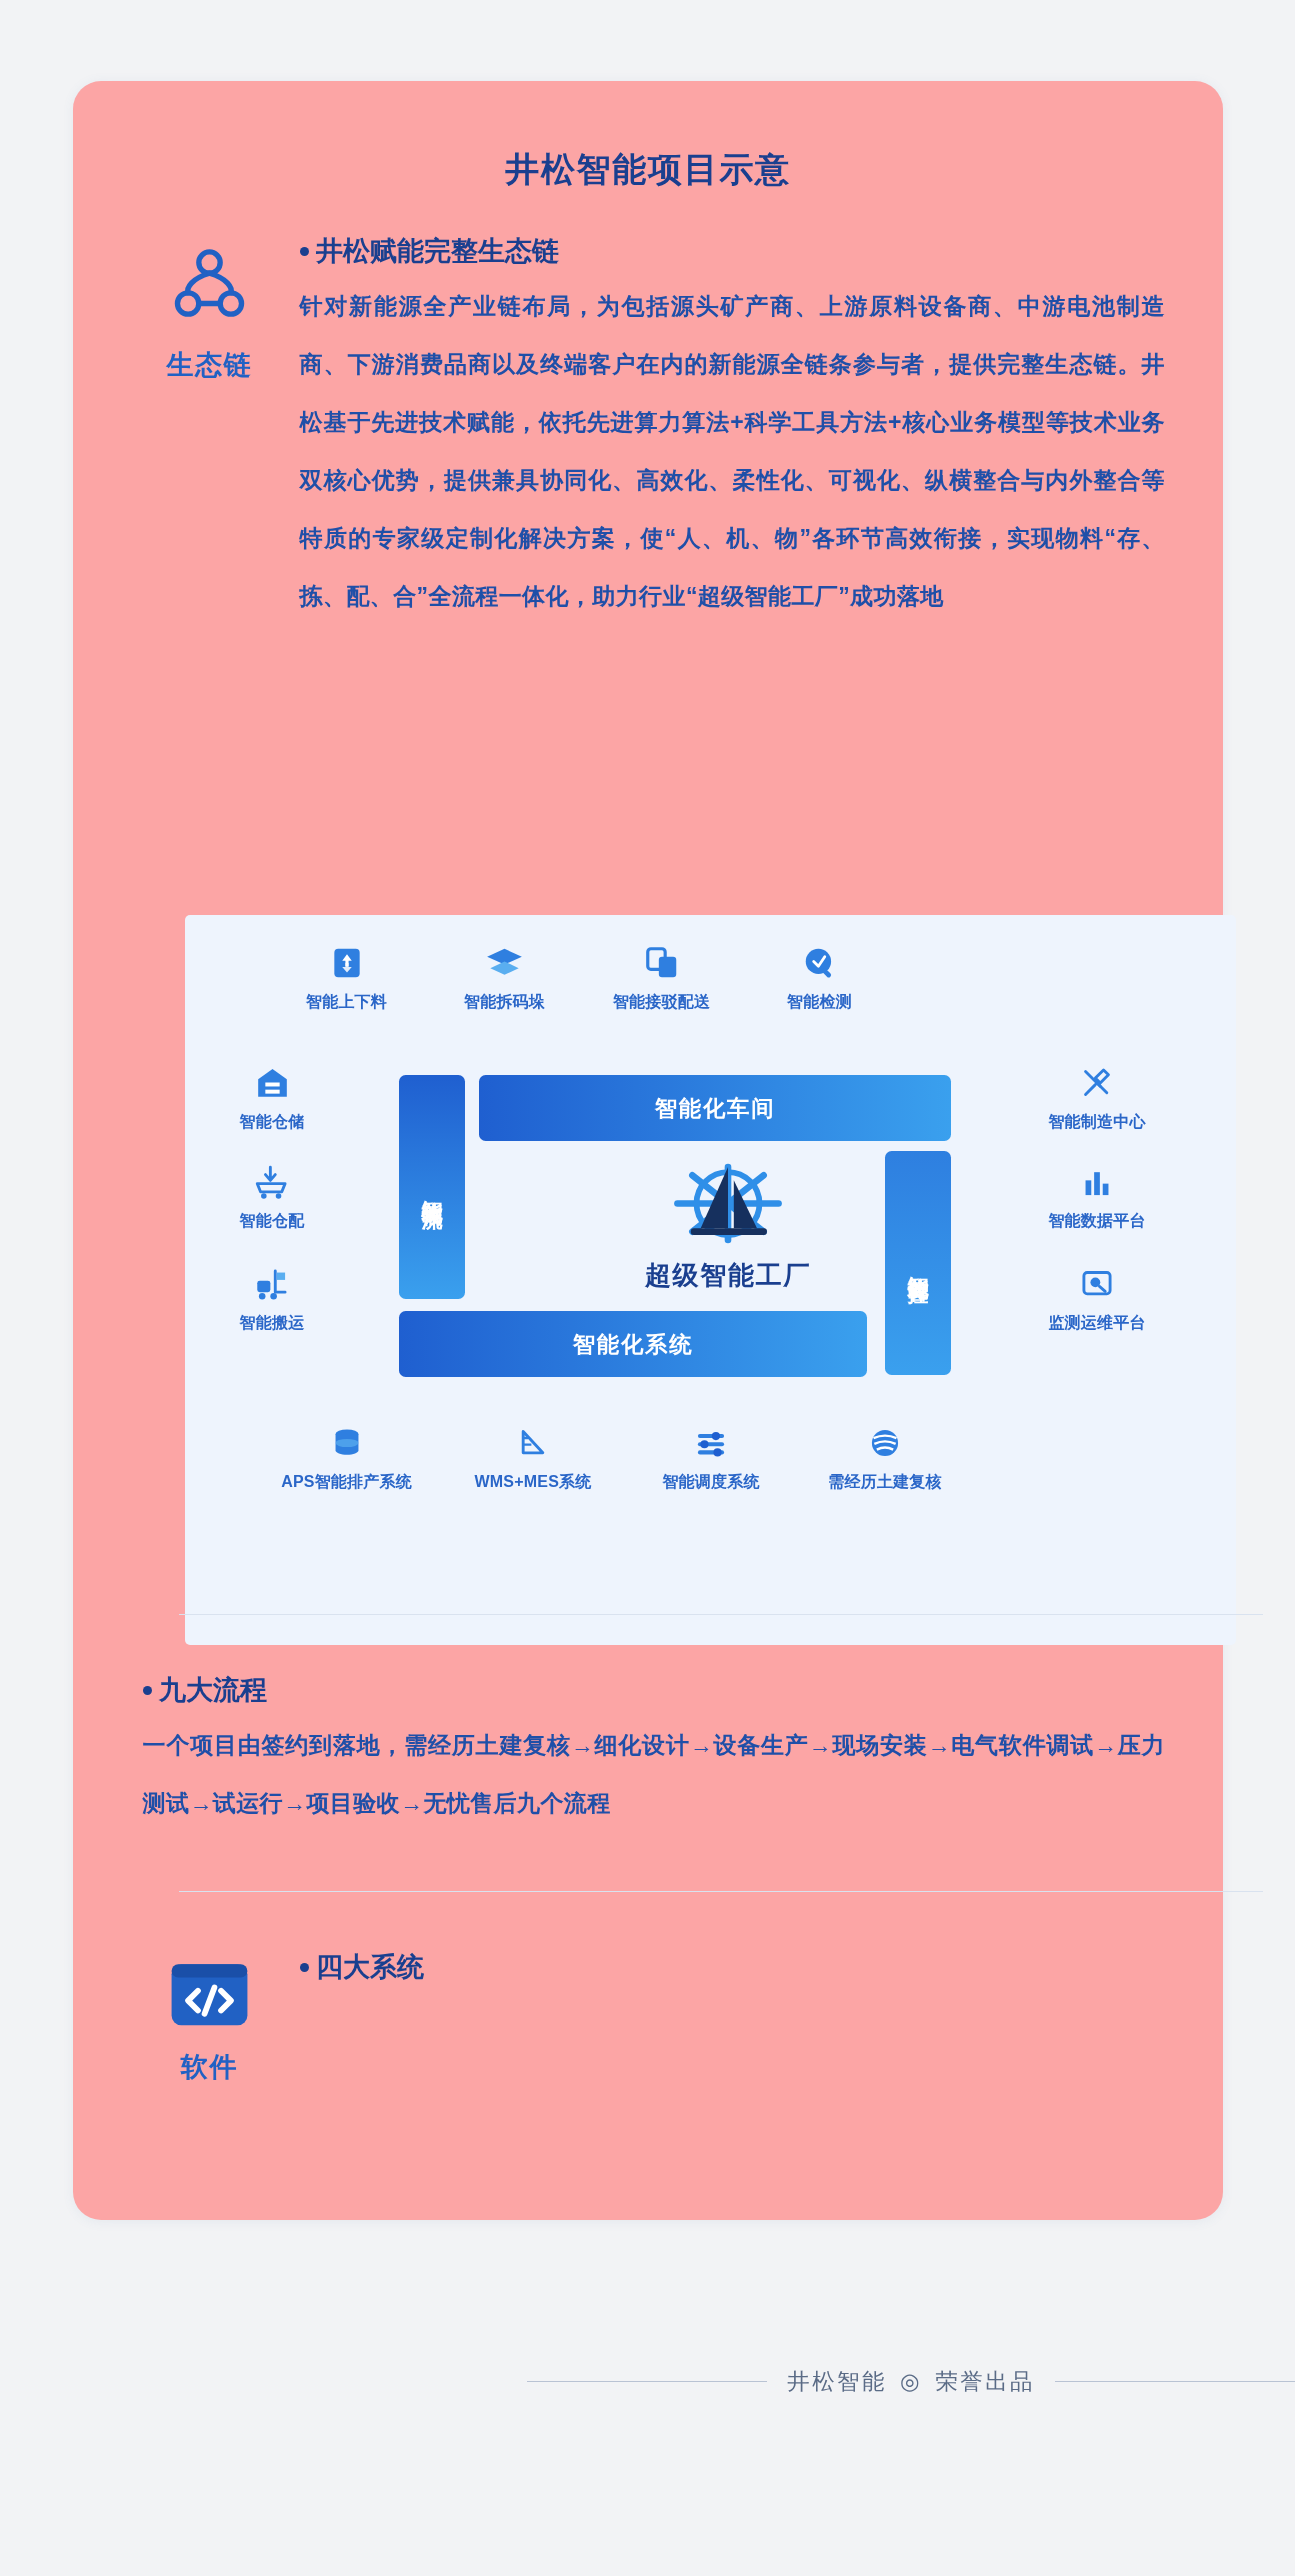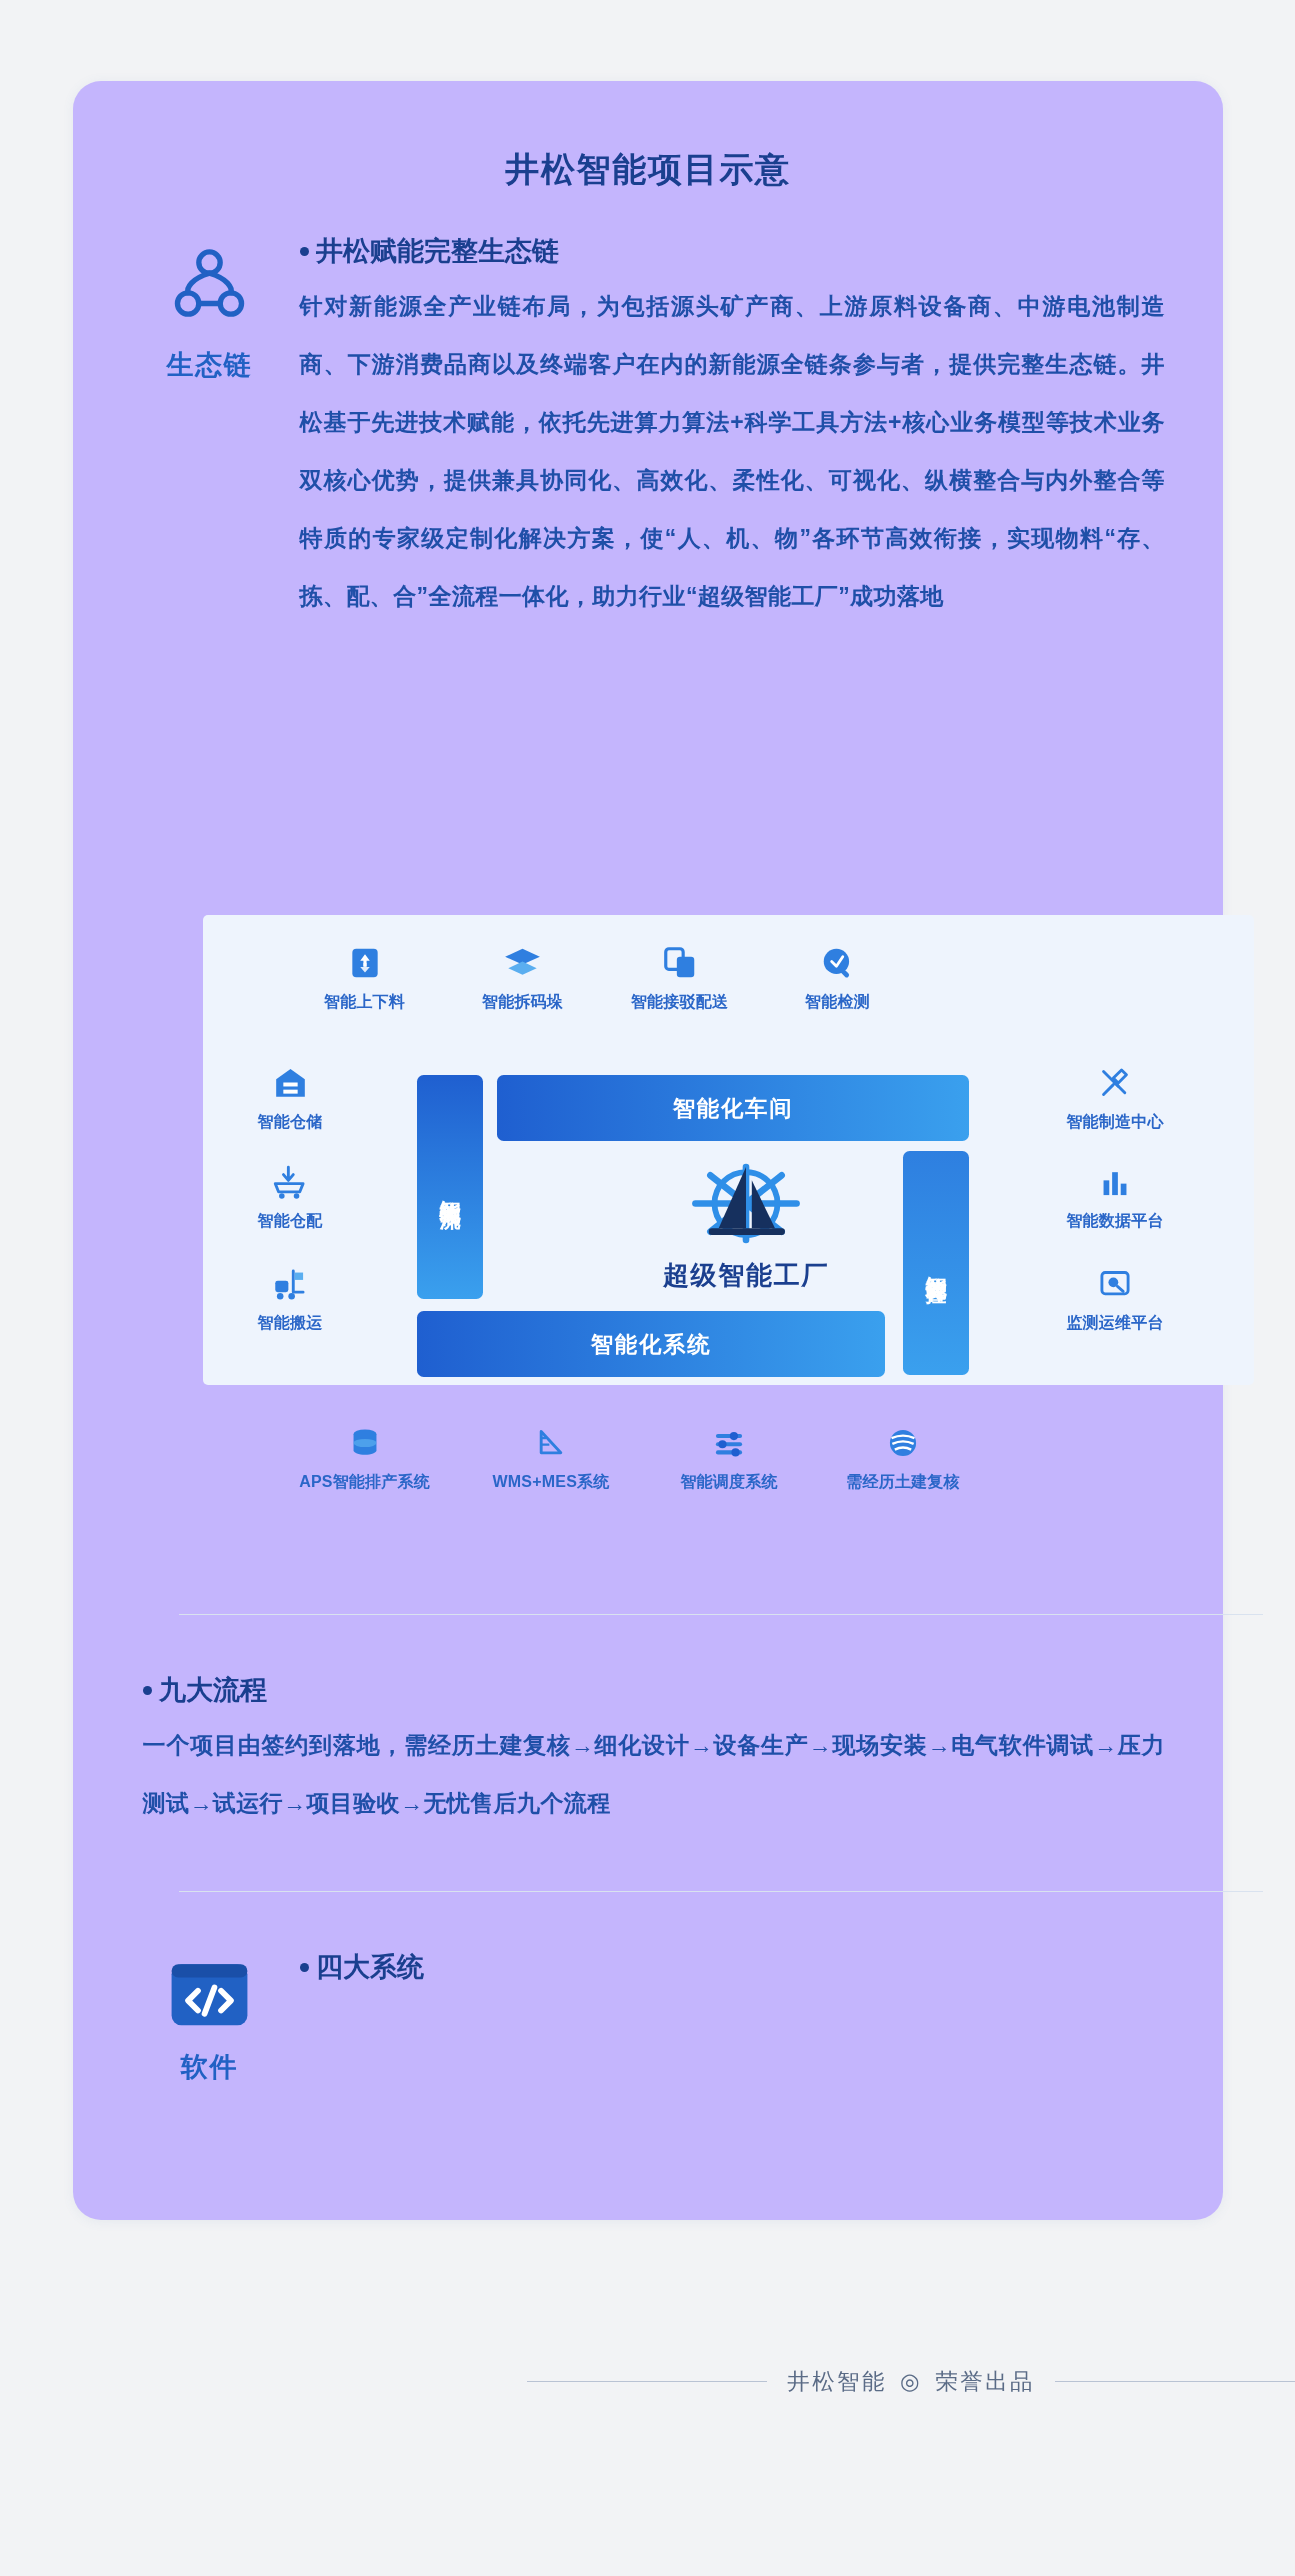--- a/index.html
+++ b/index.html
@@ -15,21 +15,21 @@
     position: relative;
     background: #f2f3f5;
     padding: 0;
   }
   .card {
     position: absolute;
     left: 73px;
     top: 81px;
     width: 1150px;
     height: 2139px;
-    background: #c4b5fd;
+    background: #fca5a5;
     border-radius: 28px;
     box-shadow: 0 1.7px 11.6px rgba(80,110,170,0.08);
   }
   .title {
     text-align: center;
     font-size: 34px;
     font-weight: bold;
     color: #1a3f8f;
     letter-spacing: 1.7px;
     padding-top: 66px;
@@ -80,24 +80,24 @@
     letter-spacing: 0.4px;
     text-align: justify;
   }
 
   
   #eco-section { margin-top: 40px; }
 
   
   .diagram {
     position: absolute;
-    left: 130px;
+    left: 112px;
     top: 834px;
     width: 1051px;
-    height: 470px;
+    height: 730px;
     background: #eef4fd;
     border-radius: 5px;
   }
   .d-item {
     position: absolute;
     text-align: center;
     font-size: 16px;
     color: #2a66c8;
     font-weight: bold;
     width: 133px;

